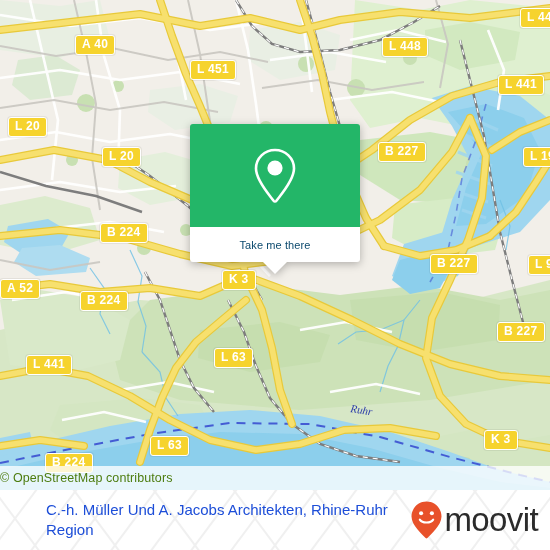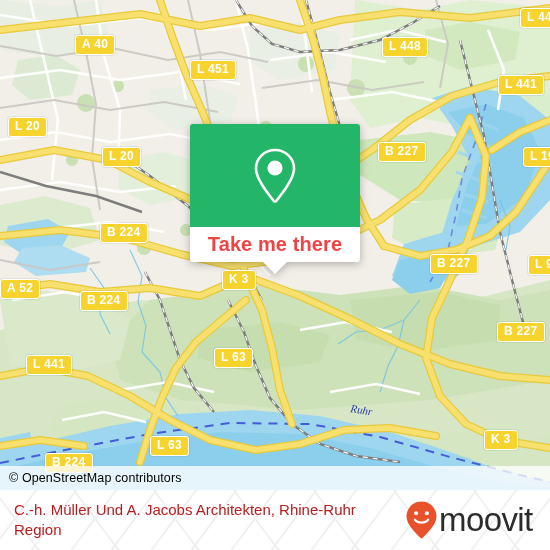--- a/index.html
+++ b/index.html
@@ -20,21 +20,21 @@
   .map-svg{position:absolute;left:0;top:0;width:550px;height:490px;display:block;}
 
   
   .attrib{
     position:absolute;left:0;bottom:0;width:550px;height:24px;
     background:rgba(255,255,255,0.78);
     display:flex;align-items:center;
     z-index:40;
   }
   .attrib span{
-    font-size:12.5px;color:#000000;padding-left:9px;letter-spacing:.1px;
+    font-size:12.5px;color:#4d7c0f;letter-spacing:.1px;
   }
 
   
   .popup{
     position:absolute;left:190px;top:124px;width:170px;
     z-index:50;
     filter:drop-shadow(0 2px 4px rgba(0,0,0,0.28));
   }
   .popup-top{
     background:#23b668;
@@ -44,21 +44,21 @@
   }
   .pin-icon{display:block;}
   .popup-bottom{
     background:#ffffff;
     height:35px;
     border-radius:0 0 3px 3px;
     display:flex;align-items:center;justify-content:center;
     position:relative;
   }
   .popup-bottom .label{
-    font-size:20px;color:#ef4444;letter-spacing:.1px;font-weight:bold;
+    font-size:11px;color:#0c4a6e;letter-spacing:.1px;
   }
   .popup-tail{
     position:absolute;left:50%;transform:translateX(-50%);
     bottom:-12px;width:0;height:0;
     border-left:13px solid transparent;
     border-right:13px solid transparent;
     border-top:13px solid #ffffff;
   }
 
   
@@ -67,23 +67,24 @@
     background:#ffffff;overflow:hidden;
   }
   .footer-wm{position:absolute;left:0;top:0;width:550px;height:60px;opacity:1;}
   .footer-inner{
     position:relative;z-index:2;
     display:flex;align-items:center;height:60px;
     padding:0 12px 0 14px;box-sizing:border-box;
   }
   .footer-title{
     flex:1 1 auto;
-    font-size:15px;line-height:20px;color:#b91c1c;
+    font-size:15px;line-height:20px;color:#1d4ed8;
     padding-right:6px;
     max-width:385px;
+    margin-left:32px;
   }
   .brand{
     flex:0 0 auto;display:flex;align-items:center;gap:1px;
   }
   .brand-word{
     font-size:33px;line-height:32px;color:#2b2b2b;font-weight:400;
     letter-spacing:-0.6px;
   }
 </style>
 </head>

